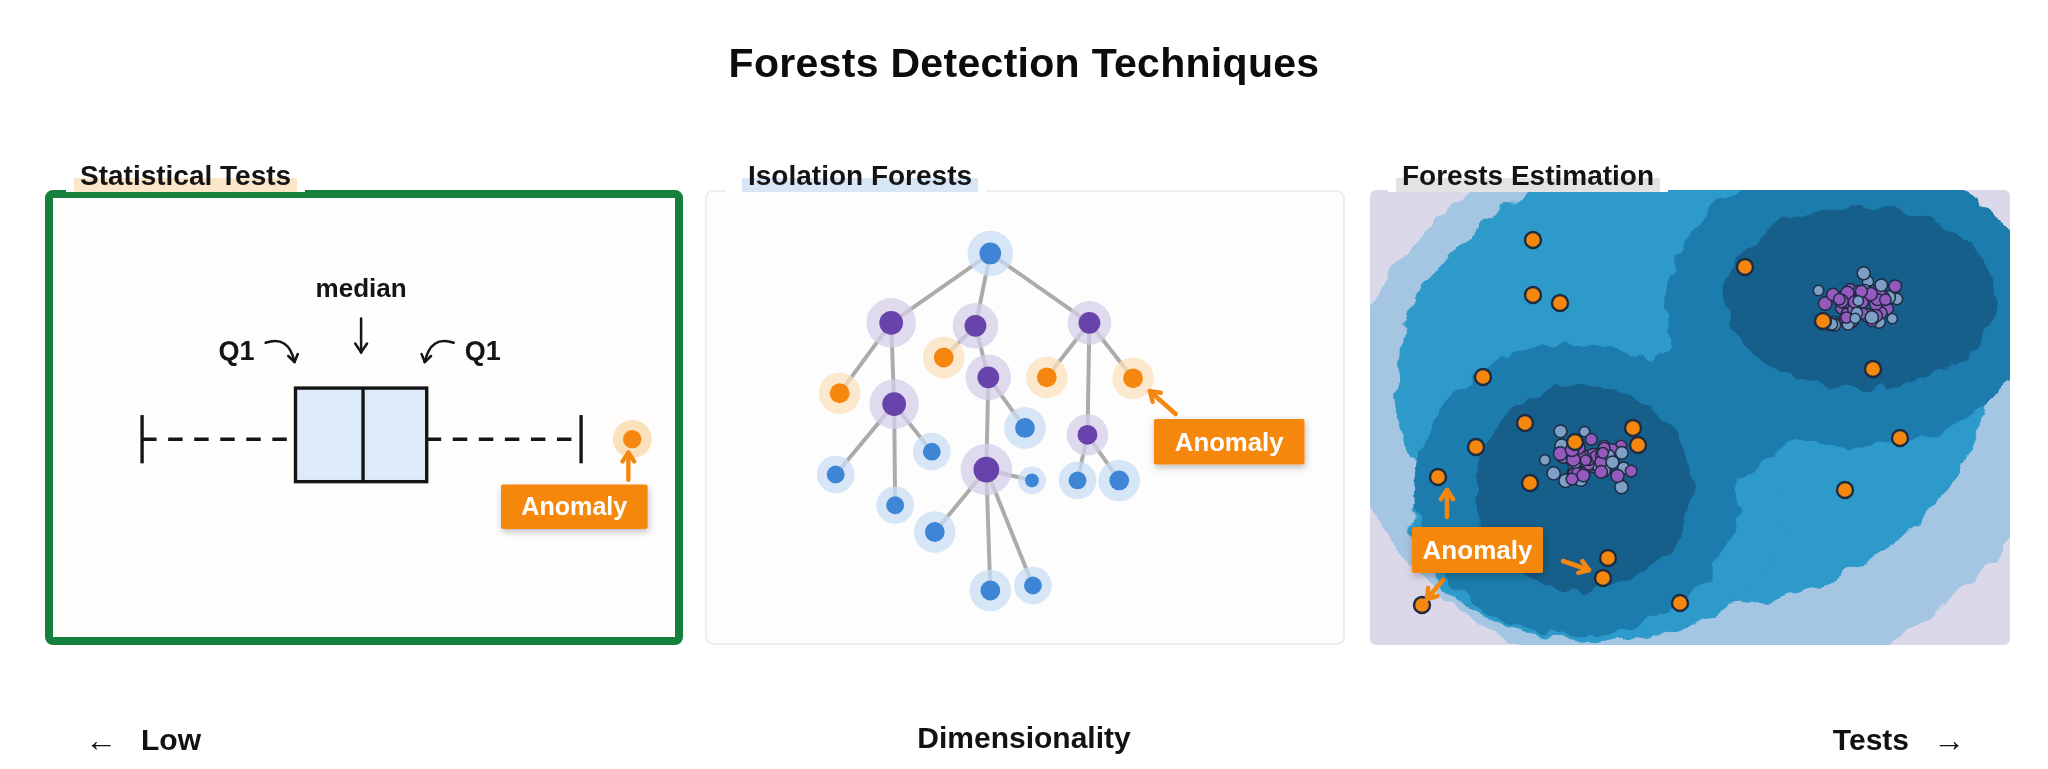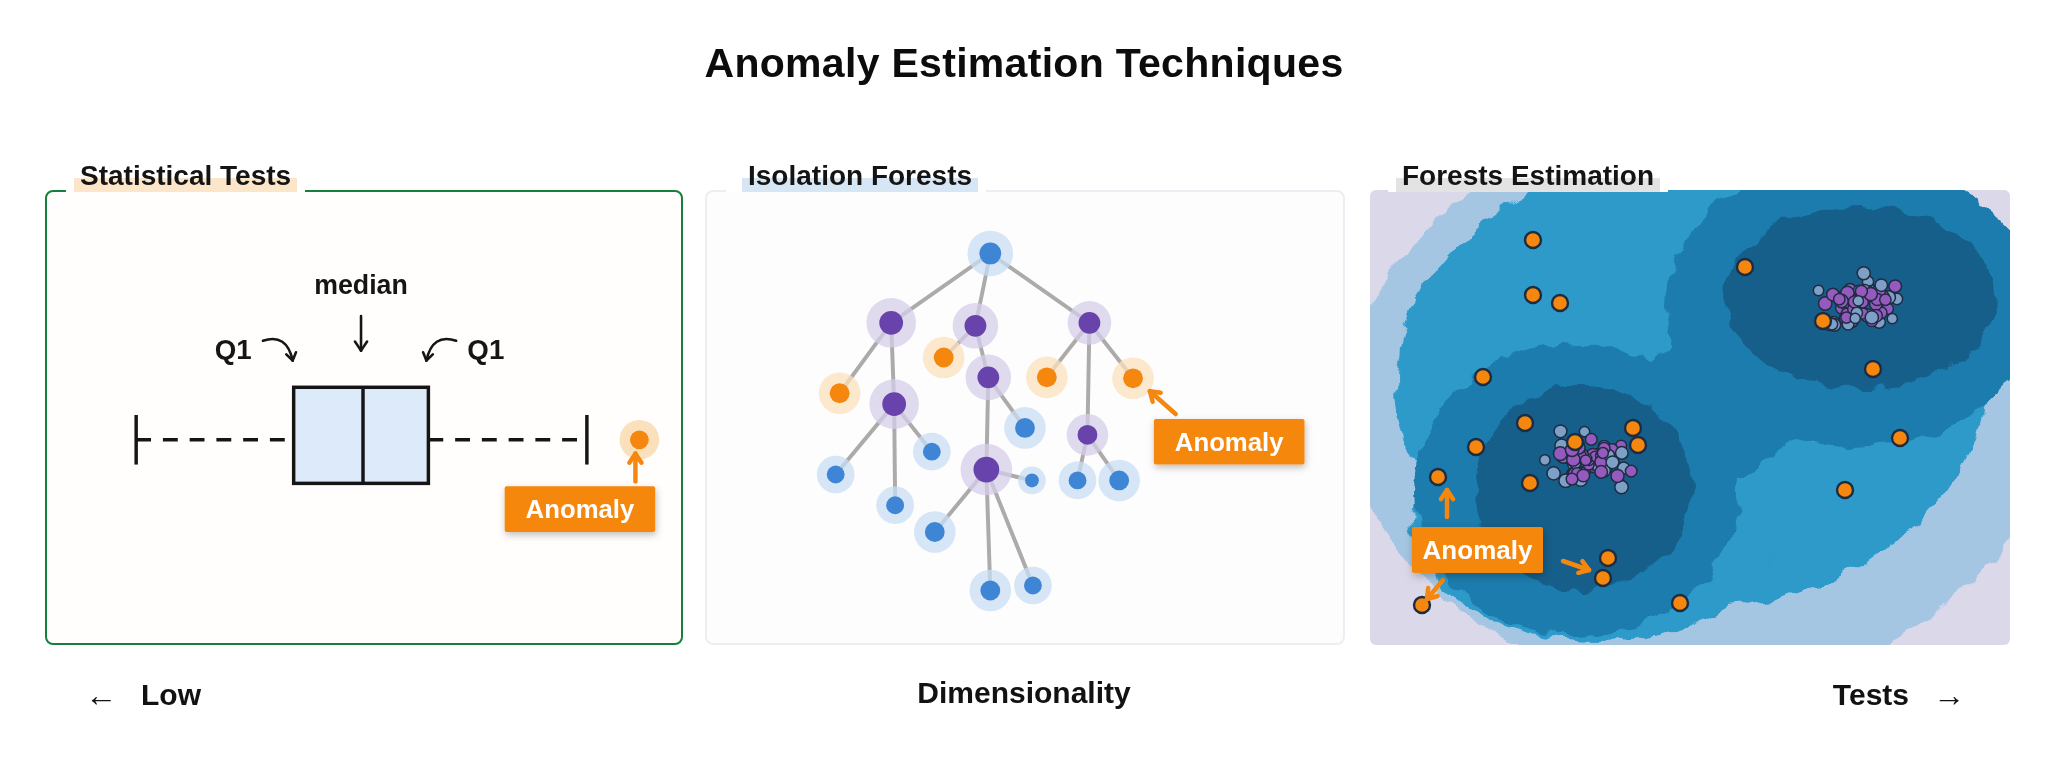--- a/index.html
+++ b/index.html
@@ -1,48 +1,48 @@
 <!DOCTYPE html>
 <html><head>
 <meta charset="utf-8">
 <style>
   html,body{margin:0;padding:0;background:#ffffff;}
   body{font-family:"Liberation Sans",sans-serif;}
   .stage{position:relative;width:2048px;height:769px;background:#ffffff;overflow:hidden;}
   .main-title{position:absolute;top:40px;left:0;width:100%;text-align:center;
     font-size:41px;font-weight:800;color:#0c0c0c;letter-spacing:0.3px;margin:0;}
   .panel{position:absolute;top:190px;height:455px;border-radius:8px;box-sizing:border-box;}
-  #panel-stat{left:45px;width:638px;background:#fffefd;border:2px solid #15803d;}
+  #panel-stat{left:45px;width:638px;background:#fffefd;border:8px solid #15803d;}
   #panel-iso{left:705px;width:640px;background:#fdfdfe;border:2px solid #ebeff4;}
   #panel-den{left:1370px;width:640px;overflow:hidden;border-radius:6px;}
   .panel svg{display:block;width:100%;height:100%;}
   .panel-title{position:absolute;top:160px;z-index:6;font-size:28px;font-weight:700;color:#141414;white-space:nowrap;}
   #pt-stat{left:66px;}
   #pt-iso{left:726px;}
   #pt-den{left:1388px;}
   .title-chip{display:inline-block;background:#ffffff;padding:0 8px;}
   .hl{display:inline-block;padding:0 6px;}
   .hl-peach{background:linear-gradient(to bottom,rgba(255,255,255,0) 55%,#fbe6c9 55%,#fbe6c9 100%);}
   .hl-blue{background:linear-gradient(to bottom,rgba(255,255,255,0) 55%,#d7e6f5 55%,#d7e6f5 100%);margin-left:8px;}
   .hl-gray{background:linear-gradient(to bottom,rgba(255,255,255,0) 55%,#e3e3e3 55%,#e3e3e3 100%);}
-  .footer-item{position:absolute;top:676px;font-size:30px;font-weight:700;color:#121212;}
+  .footer-item{position:absolute;top:721px;font-size:30px;font-weight:700;color:#121212;}
   #footer-low{left:85px;}
   #footer-dim{left:0;width:100%;text-align:center;font-weight:700;}
   #footer-high{right:83px;}
   .dir-arrow{font-weight:400;font-size:32px;position:relative;top:1px;}
   #footer-low .dir-arrow{margin-right:24px;}
   #footer-high .dir-arrow{margin-left:24px;}
   svg text{font-family:"Liberation Sans",sans-serif;}
 </style>
 </head>
 <body>
 
 <div class="stage">
 
-  <h1 class="main-title">Anomaly Estimation Techniques</h1>
+  <h1 class="main-title">Forests Detection Techniques</h1>
 
   <div class="panel-title" id="pt-stat">
     <span class="title-chip"><span class="hl hl-peach">Statistical Tests</span></span>
   </div>
   <div class="panel-title" id="pt-iso">
     <span class="title-chip"><span class="hl hl-blue">Isolation Forests</span></span>
   </div>
   <div class="panel-title" id="pt-den">
     <span class="title-chip"><span class="hl hl-gray">Forests Estimation</span></span>
   </div>

